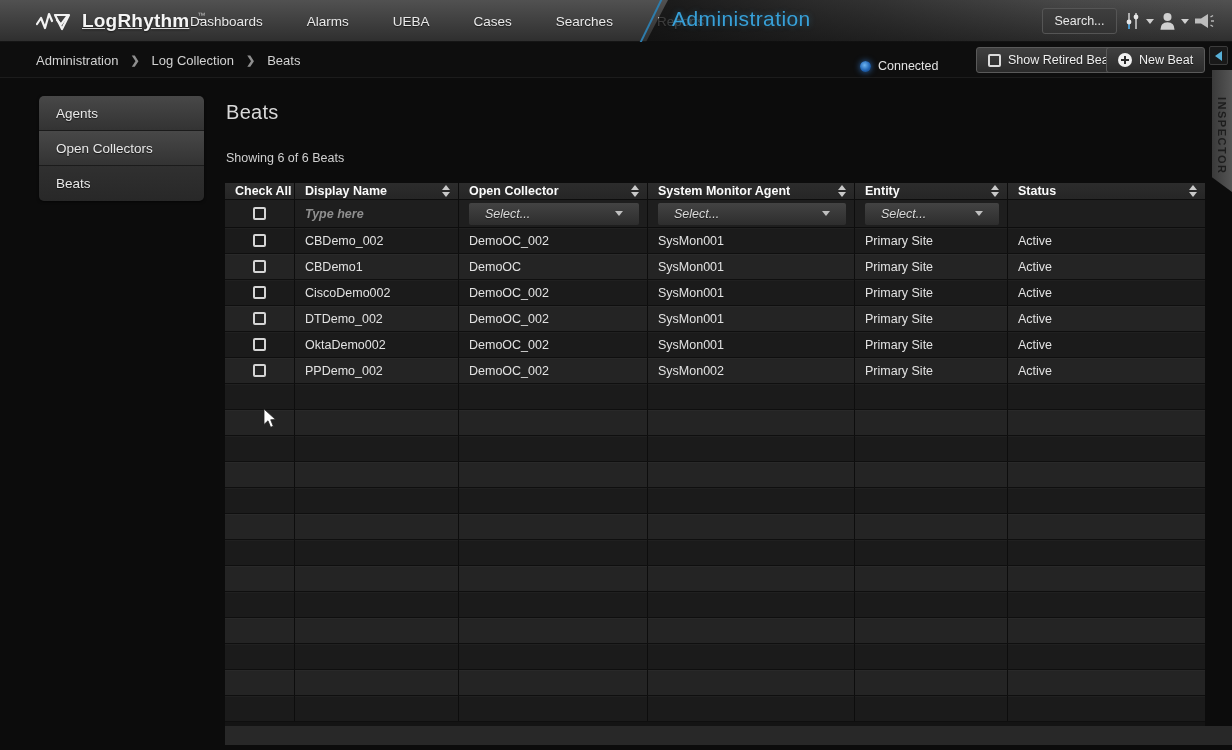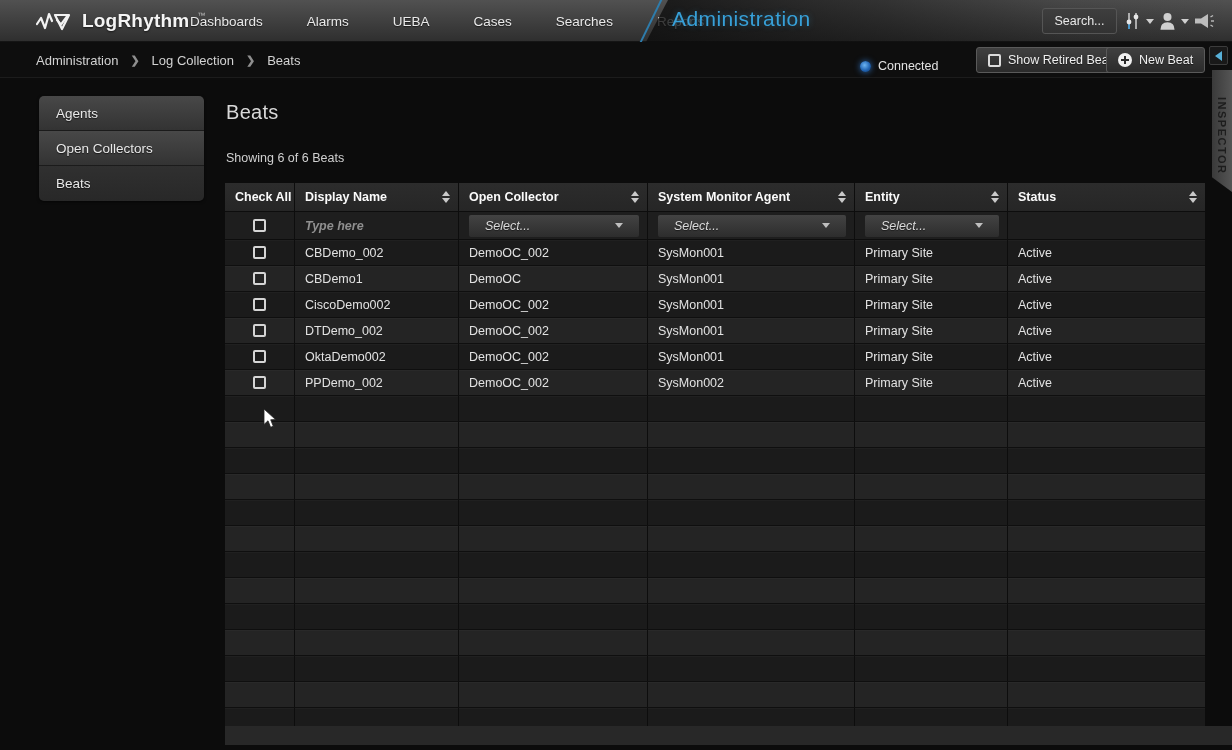--- a/index.html
+++ b/index.html
@@ -2,21 +2,21 @@
 <html><head>
 <meta charset="utf-8">
 <style>
   * { margin:0; padding:0; box-sizing:border-box; }
   html,body { width:1232px; height:750px; overflow:hidden; }
   body { background:#0c0c0c; font-family:"Liberation Sans", sans-serif; position:relative; color:#ddd; }
 
   
   .topnav { position:absolute; left:0; top:0; width:1232px; height:42px;
             background:linear-gradient(#515151,#2f2f2f); border-bottom:1px solid #151515; }
-  .brand { position:absolute; left:36px; top:0; height:42px; display:flex; align-items:center; gap:8px; }
+  .brand { position:absolute; left:36px; top:0; height:42px; display:flex; align-items:center; gap:8px;text-decoration:underline; }
   .brand-name { font-size:19px; font-weight:bold; color:#f4f4f4; letter-spacing:.2px;
                 text-shadow:0 1px 2px rgba(0,0,0,.6); }
   .brand-tm { font-size:8px; color:#bdbdbd; vertical-align:top; position:relative; top:-6px; }
   .nav-items { position:absolute; left:190px; top:0; height:42px; display:flex; align-items:center; gap:44px; }
   .nav-item { font-size:13.5px; color:#e9e9e9; text-shadow:0 1px 1px rgba(0,0,0,.55); cursor:default; }
   .admin-overlay { position:absolute; left:640px; top:0; width:592px; height:42px;
       clip-path:polygon(28px 0, 100% 0, 100% 100%, 6px 100%);
       background:linear-gradient(to right, rgba(12,12,12,.82), rgba(12,12,12,.45) 40%, rgba(12,12,12,.12) 72%, rgba(12,12,12,0)); }
   .admin-slash { position:absolute; left:650px; top:-3px; width:2px; height:48px; background:#2e7cab; transform:rotate(26deg); }
   .nav-active-label { position:absolute; left:672px; top:7px; font-size:21px; color:#37a0d8;
@@ -75,21 +75,21 @@
   .page-title { position:absolute; left:226px; top:101px; font-size:20px; color:#d9d9d9; letter-spacing:.3px; }
   .showing { position:absolute; left:226px; top:151px; font-size:12.5px; color:#d0d0d0; }
 
   .tablewrap { position:absolute; left:225px; top:183px; width:980px; height:543px; overflow:hidden;
                background:#141414; }
   .trow { display:flex; width:980px; }
   .tcell { border-right:1px solid #0d0d0d; display:flex; align-items:center; padding-left:10px;
            font-size:12.5px; color:#e2e2e2; overflow:hidden; white-space:nowrap; }
   .col0{width:70px;} .col1{width:164px;} .col2{width:189px;} .col3{width:207px;} .col4{width:153px;} .col5{width:197px; border-right:none;}
 
-  .thead { height:29px; background:linear-gradient(#2c2c2c,#262626); border-bottom:1px solid #0d0d0d; }
+  .thead { height:17px; background:linear-gradient(#2c2c2c,#262626); border-bottom:1px solid #0d0d0d; }
   .thead .tcell { font-weight:bold; color:#fafafa; font-size:12.5px; justify-content:space-between; padding-right:8px; }
   .sorticon { display:flex; flex-direction:column; gap:2px; align-items:center; }
   .tri-up { width:0;height:0;border-left:4px solid transparent;border-right:4px solid transparent;border-bottom:5px solid #c9c9c9; }
   .tri-dn { width:0;height:0;border-left:4px solid transparent;border-right:4px solid transparent;border-top:5px solid #c9c9c9; }
 
   .tfilter { height:28px; background:#1e1e1e; border-bottom:1px solid #0d0d0d; }
   .tfilter .tcell { align-items:center; }
   .tfilter .col0 { justify-content:center; padding-left:0; }
   .filter-input { width:95%; background:transparent; border:none; outline:none; font-weight:bold;
       font-size:12.5px; color:#d7d7d7; font-family:"Liberation Sans",sans-serif;font-style:italic; }

